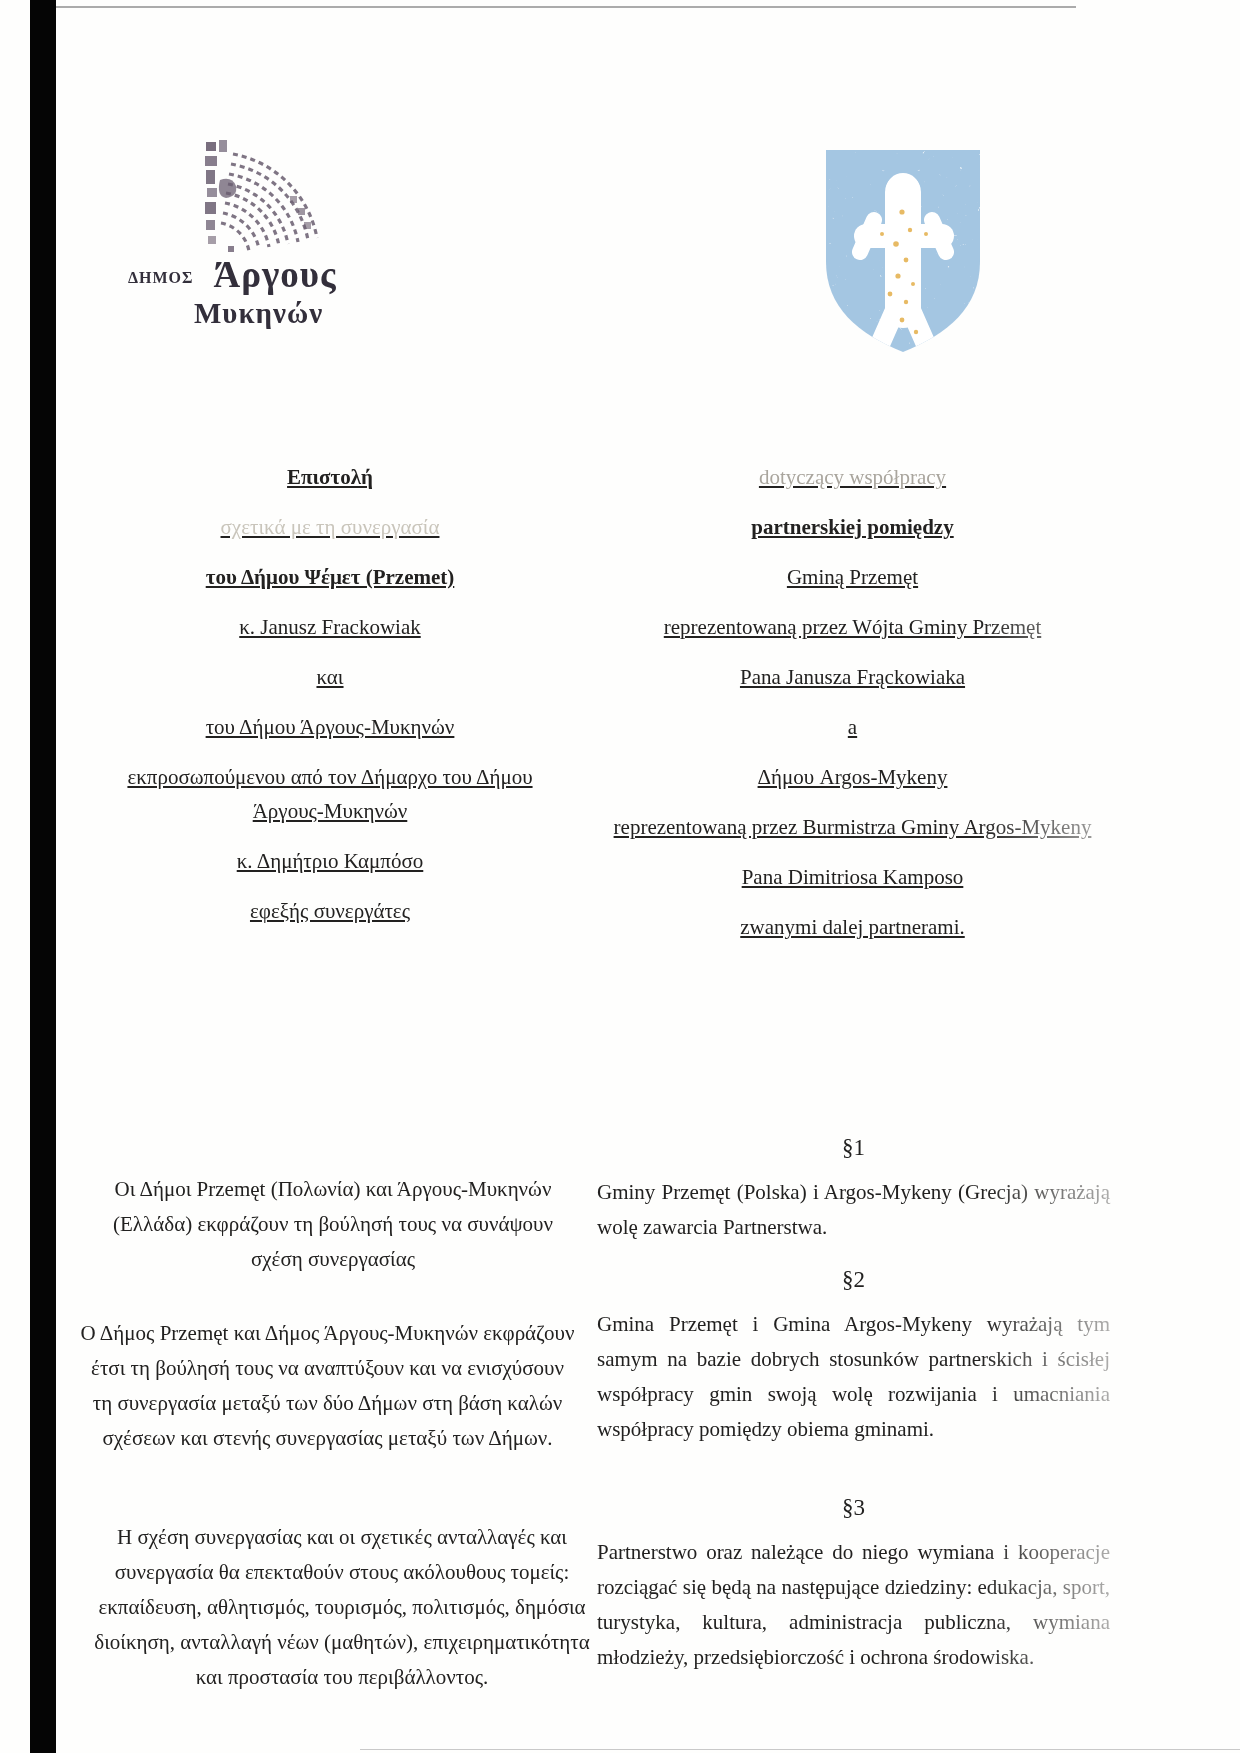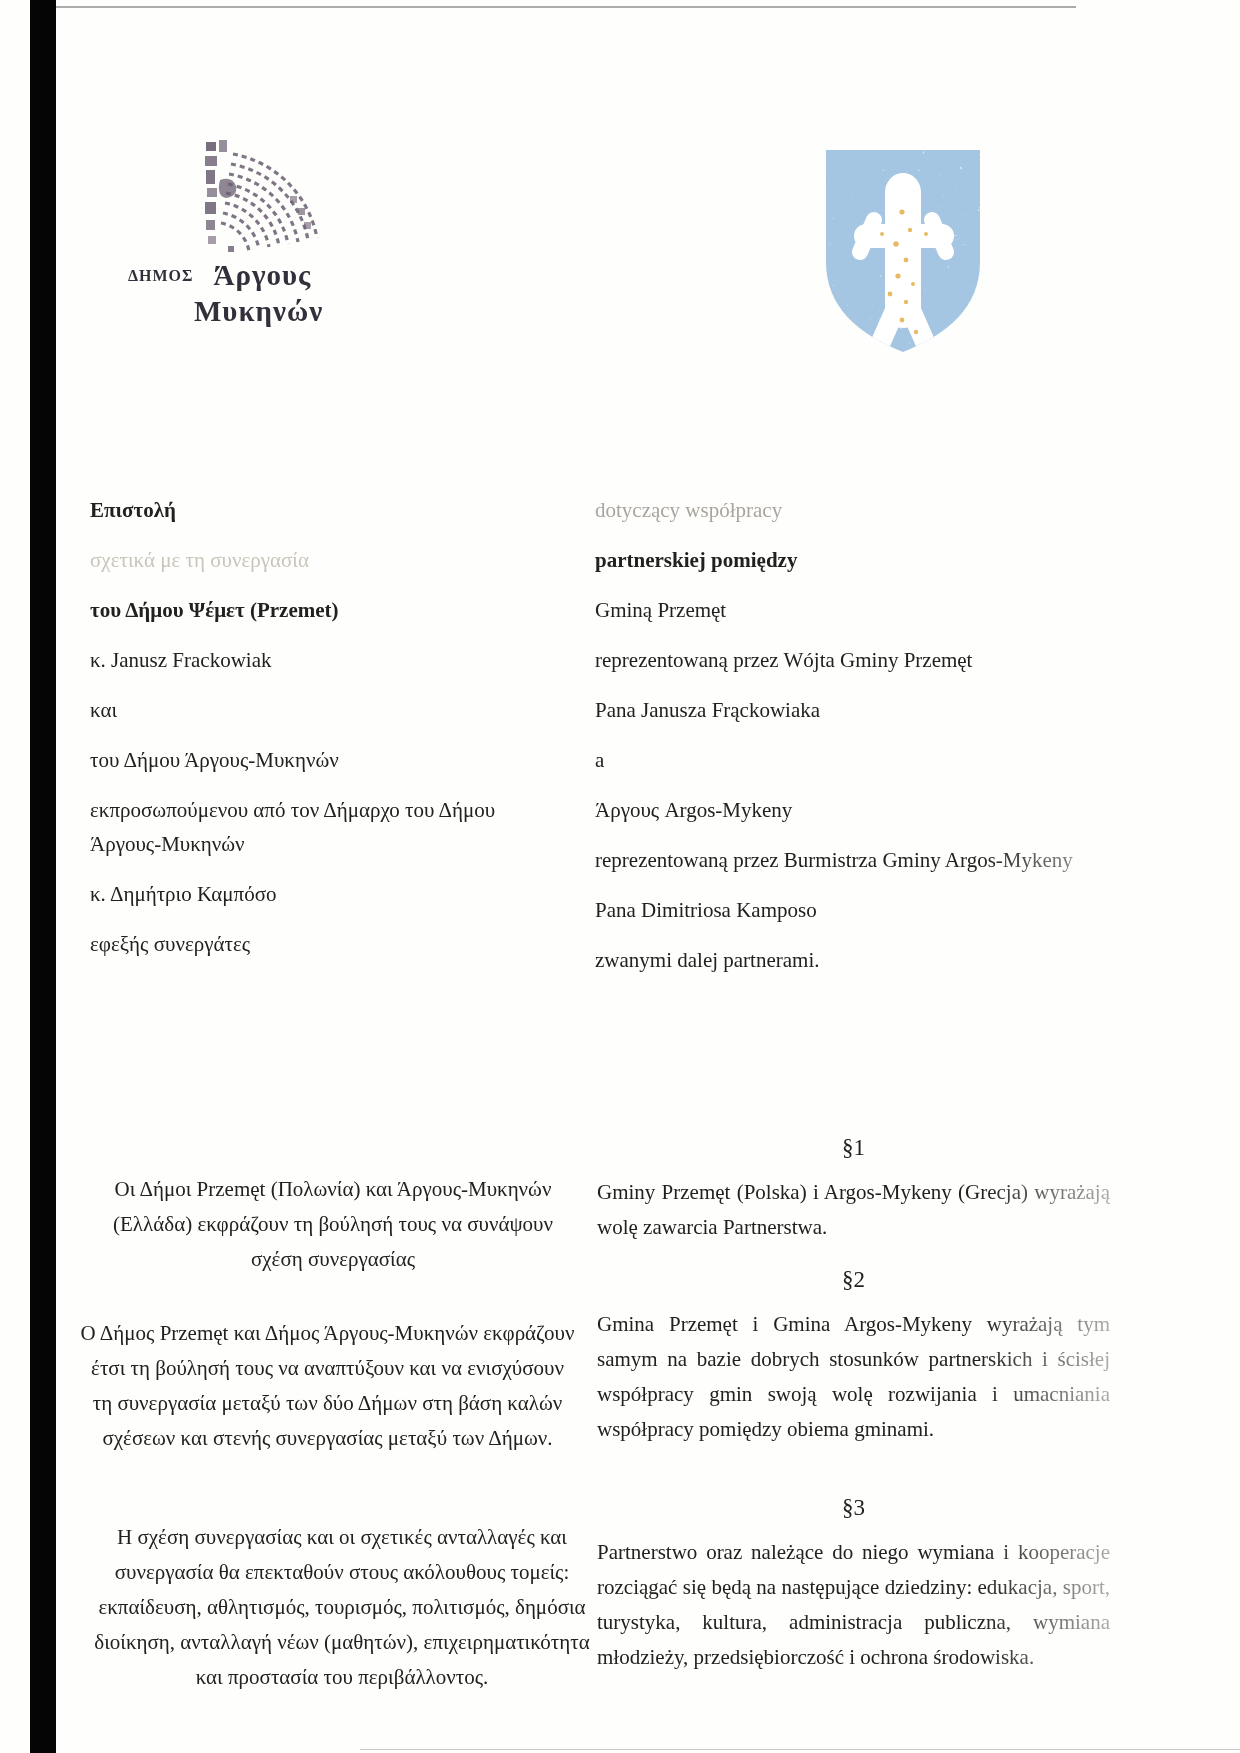--- a/index.html
+++ b/index.html
@@ -14,25 +14,25 @@
   .scan-topline{position:absolute;left:56px;top:6px;width:1020px;height:2px;background:#8f8f8f;opacity:.75;}
   .scan-bottomline{position:absolute;left:360px;right:0;bottom:3px;height:1px;background:#c9c9c9;}
   .fade-right{position:absolute;top:440px;left:980px;width:160px;height:1270px;
     background:linear-gradient(to right,rgba(254,254,253,0),rgba(254,254,253,.78));
     pointer-events:none;z-index:5;}
   
   .stamp{position:absolute;left:128px;top:136px;width:230px;}
   .stamp svg{display:block;margin-left:62px;}
   .stamp-caption{margin-top:2px;color:#332f3b;line-height:30px;white-space:nowrap;}
   .stamp-prefix{font-size:16px;font-weight:bold;letter-spacing:1px;margin-right:20px;vertical-align:4px;}
-  .stamp-name{font-size:29px;font-weight:bold;letter-spacing:1px;}
+  .stamp-name{font-size:37px;font-weight:bold;letter-spacing:1px;}
   .stamp-name2{font-size:29px;font-weight:bold;letter-spacing:1px;margin-left:66px;line-height:32px;}
   .crest{position:absolute;left:818px;top:142px;}
   
-  .col{position:absolute;top:493px;text-align:left;font-size:21px;}
+  .col{position:absolute;top:460px;text-align:center;font-size:21px;text-decoration:underline;}
   .col-left{left:90px;width:480px;}
   .col-right{left:595px;width:515px;}
   .line{line-height:34px;margin-bottom:16px;}
   .b{font-weight:bold;}
   .faded-gr{color:#c9c5bb;filter:blur(.5px);}
   .faded-pl{color:#a9a59d;}
   
   .para{font-size:21px;line-height:35px;position:absolute;}
   .s-left-1{left:92px;top:1172px;width:482px;text-align:center;}
   .s-left-2{left:80px;top:1316px;width:495px;text-align:center;}
@@ -142,21 +142,21 @@
     <div class="line">εφεξής συνεργάτες</div>
   </div>
 
   <div class="col col-right">
     <div class="line faded-pl">dotyczący współpracy</div>
     <div class="line b">partnerskiej pomiędzy</div>
     <div class="line">Gminą Przemęt</div>
     <div class="line">reprezentowaną przez Wójta Gminy Przemęt</div>
     <div class="line">Pana Janusza Frąckowiaka</div>
     <div class="line">a</div>
-    <div class="line">Άργους Argos-Mykeny</div>
+    <div class="line">Δήμου Argos-Mykeny</div>
     <div class="line">reprezentowaną przez Burmistrza Gminy Argos-Mykeny</div>
     <div class="line">Pana Dimitriosa Kamposo</div>
     <div class="line">zwanymi dalej partnerami.</div>
   </div>
 
   <div class="para s-left-1">Οι Δήμοι Przemęt (Πολωνία) και Άργους-Μυκηνών (Ελλάδα) εκφράζουν τη βούλησή τους να συνάψουν σχέση συνεργασίας</div>
   <div class="para s-left-2">Ο Δήμος Przemęt και Δήμος Άργους-Μυκηνών εκφράζουν έτσι τη βούλησή τους να αναπτύξουν και να ενισχύσουν τη συνεργασία μεταξύ των δύο Δήμων στη βάση καλών σχέσεων και στενής συνεργασίας μεταξύ των Δήμων.</div>
   <div class="para s-left-3">Η σχέση συνεργασίας και οι σχετικές ανταλλαγές και συνεργασία θα επεκταθούν στους ακόλουθους τομείς: εκπαίδευση, αθλητισμός, τουρισμός, πολιτισμός, δημόσια διοίκηση, ανταλλαγή νέων (μαθητών), επιχειρηματικότητα και προστασία του περιβάλλοντος.</div>
 
   <div class="para s-right s-right-1">

